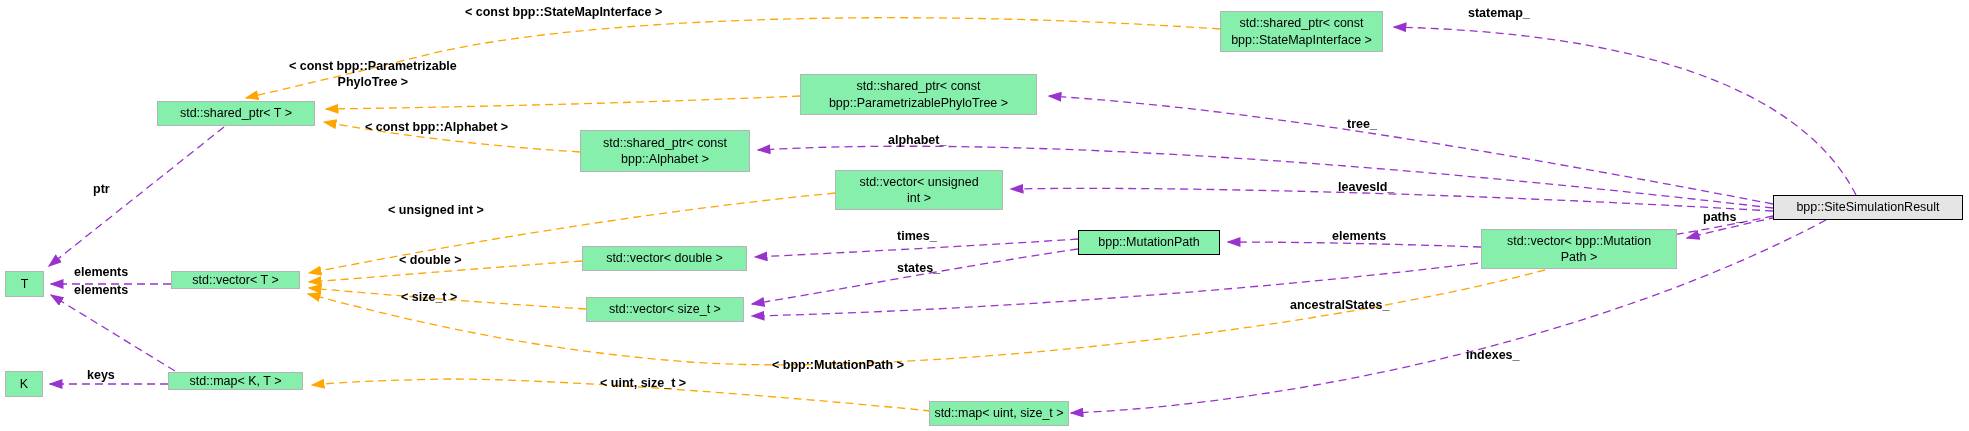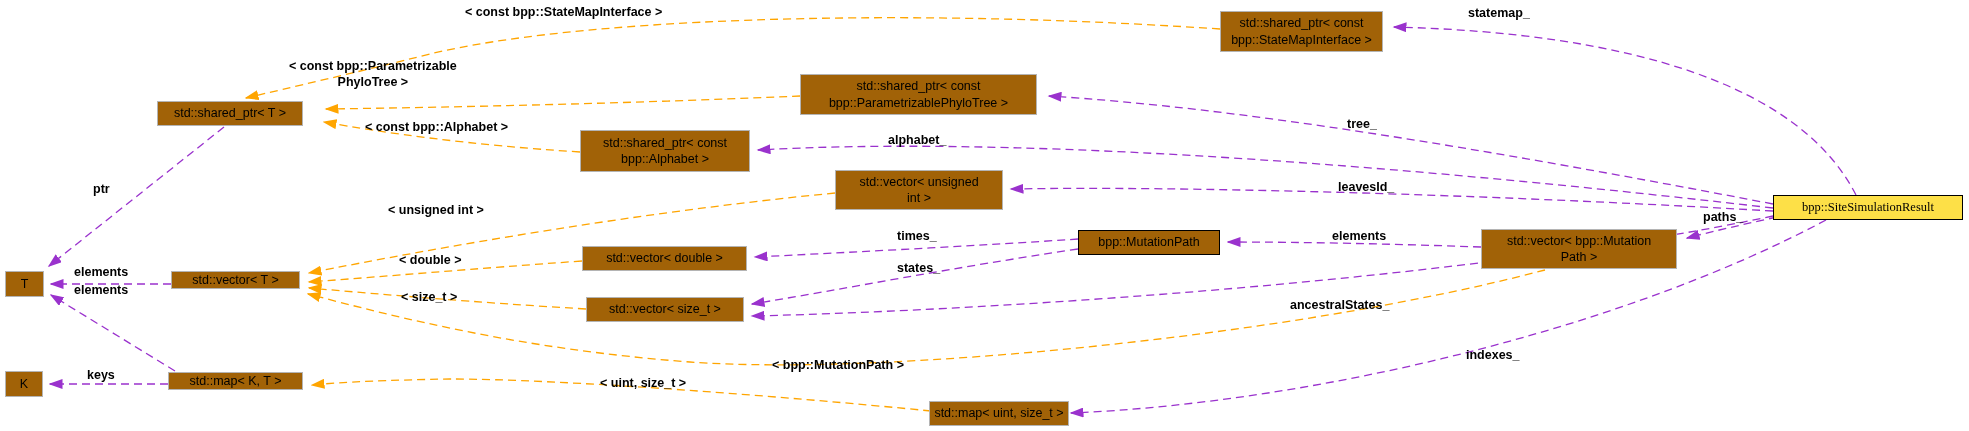--- a/index.html
+++ b/index.html
@@ -4,26 +4,26 @@
 <style>
   html,body{margin:0;padding:0;background:#ffffff;}
   #canvas{
     position:relative;width:1969px;height:431px;background:#ffffff;overflow:hidden;
     font-family:"Liberation Sans", sans-serif;color:#000;
   }
   #edges{position:absolute;left:0;top:0;width:1969px;height:431px;}
   .edge-t{stroke:#ffa500;stroke-width:1.3;fill:none;stroke-dasharray:8,5;}
   .edge-m{stroke:#9a32cd;stroke-width:1.3;fill:none;stroke-dasharray:8,5;}
   .node{
-    position:absolute;box-sizing:border-box;background:#a16207;border:1px solid #b4b4b4;
+    position:absolute;box-sizing:border-box;background:#86efac;border:1px solid #b4b4b4;
     display:flex;align-items:center;justify-content:center;text-align:center;
     font-size:12.5px;line-height:1.3;white-space:pre-line;padding:1px 3px;z-index:2;
   }
   .node.bold-border{border:1.4px solid #000000;}
-  .node.highlight{background:#fde047;border:1.4px solid #000000;font-family:Liberation Serif, serif;}
+  .node.highlight{background:#e5e5e5;border:1.4px solid #000000;}
   .edge-label{
     position:absolute;font-size:12.5px;line-height:1.25;white-space:pre-line;
     text-align:center;display:inline-block;z-index:3;font-weight:bold;
   }
 </style>
 </head>
 <body>
 
 <div id="canvas">
 
@@ -55,21 +55,21 @@
     <path class="edge-m" d="M1078,239 C975,246 855,252 755,257" marker-end="url(#arr-m)"></path>
     <path class="edge-m" d="M1078,249 C950,268 850,288 752,304" marker-end="url(#arr-m)"></path>
     <path class="edge-m" d="M1773,216 C1480,278 1010,310 752,316" marker-end="url(#arr-m)"></path>
     <path class="edge-m" d="M1826,220 C1620,330 1310,403 1071,413" marker-end="url(#arr-m)"></path>
     <path class="edge-m" d="M224,127 L49,266" marker-end="url(#arr-m)"></path>
     <path class="edge-m" d="M171,284 L51,284" marker-end="url(#arr-m)"></path>
     <path class="edge-m" d="M175,371 L51,295" marker-end="url(#arr-m)"></path>
     <path class="edge-m" d="M168,384 L50,384" marker-end="url(#arr-m)"></path>
   </svg>
 
-  <div class="node" style="left:157px;top:101px;width:146px;height:25px;">std::shared_ptr&lt; T &gt;</div>
+  <div class="node" style="left:157px;top:101px;width:158px;height:25px;">std::shared_ptr&lt; T &gt;</div>
   <div class="node" style="left:1220px;top:11px;width:163px;height:41px;">std::shared_ptr&lt; const
 bpp::StateMapInterface &gt;</div>
   <div class="node" style="left:800px;top:74px;width:237px;height:41px;">std::shared_ptr&lt; const
 bpp::ParametrizablePhyloTree &gt;</div>
   <div class="node" style="left:580px;top:130px;width:170px;height:42px;">std::shared_ptr&lt; const
 bpp::Alphabet &gt;</div>
   <div class="node" style="left:835px;top:170px;width:168px;height:40px;">std::vector&lt; unsigned
 int &gt;</div>
   <div class="node bold-border" style="left:1078px;top:230px;width:142px;height:25px;">bpp::MutationPath</div>
   <div class="node" style="left:1481px;top:229px;width:196px;height:40px;">std::vector&lt; bpp::Mutation

